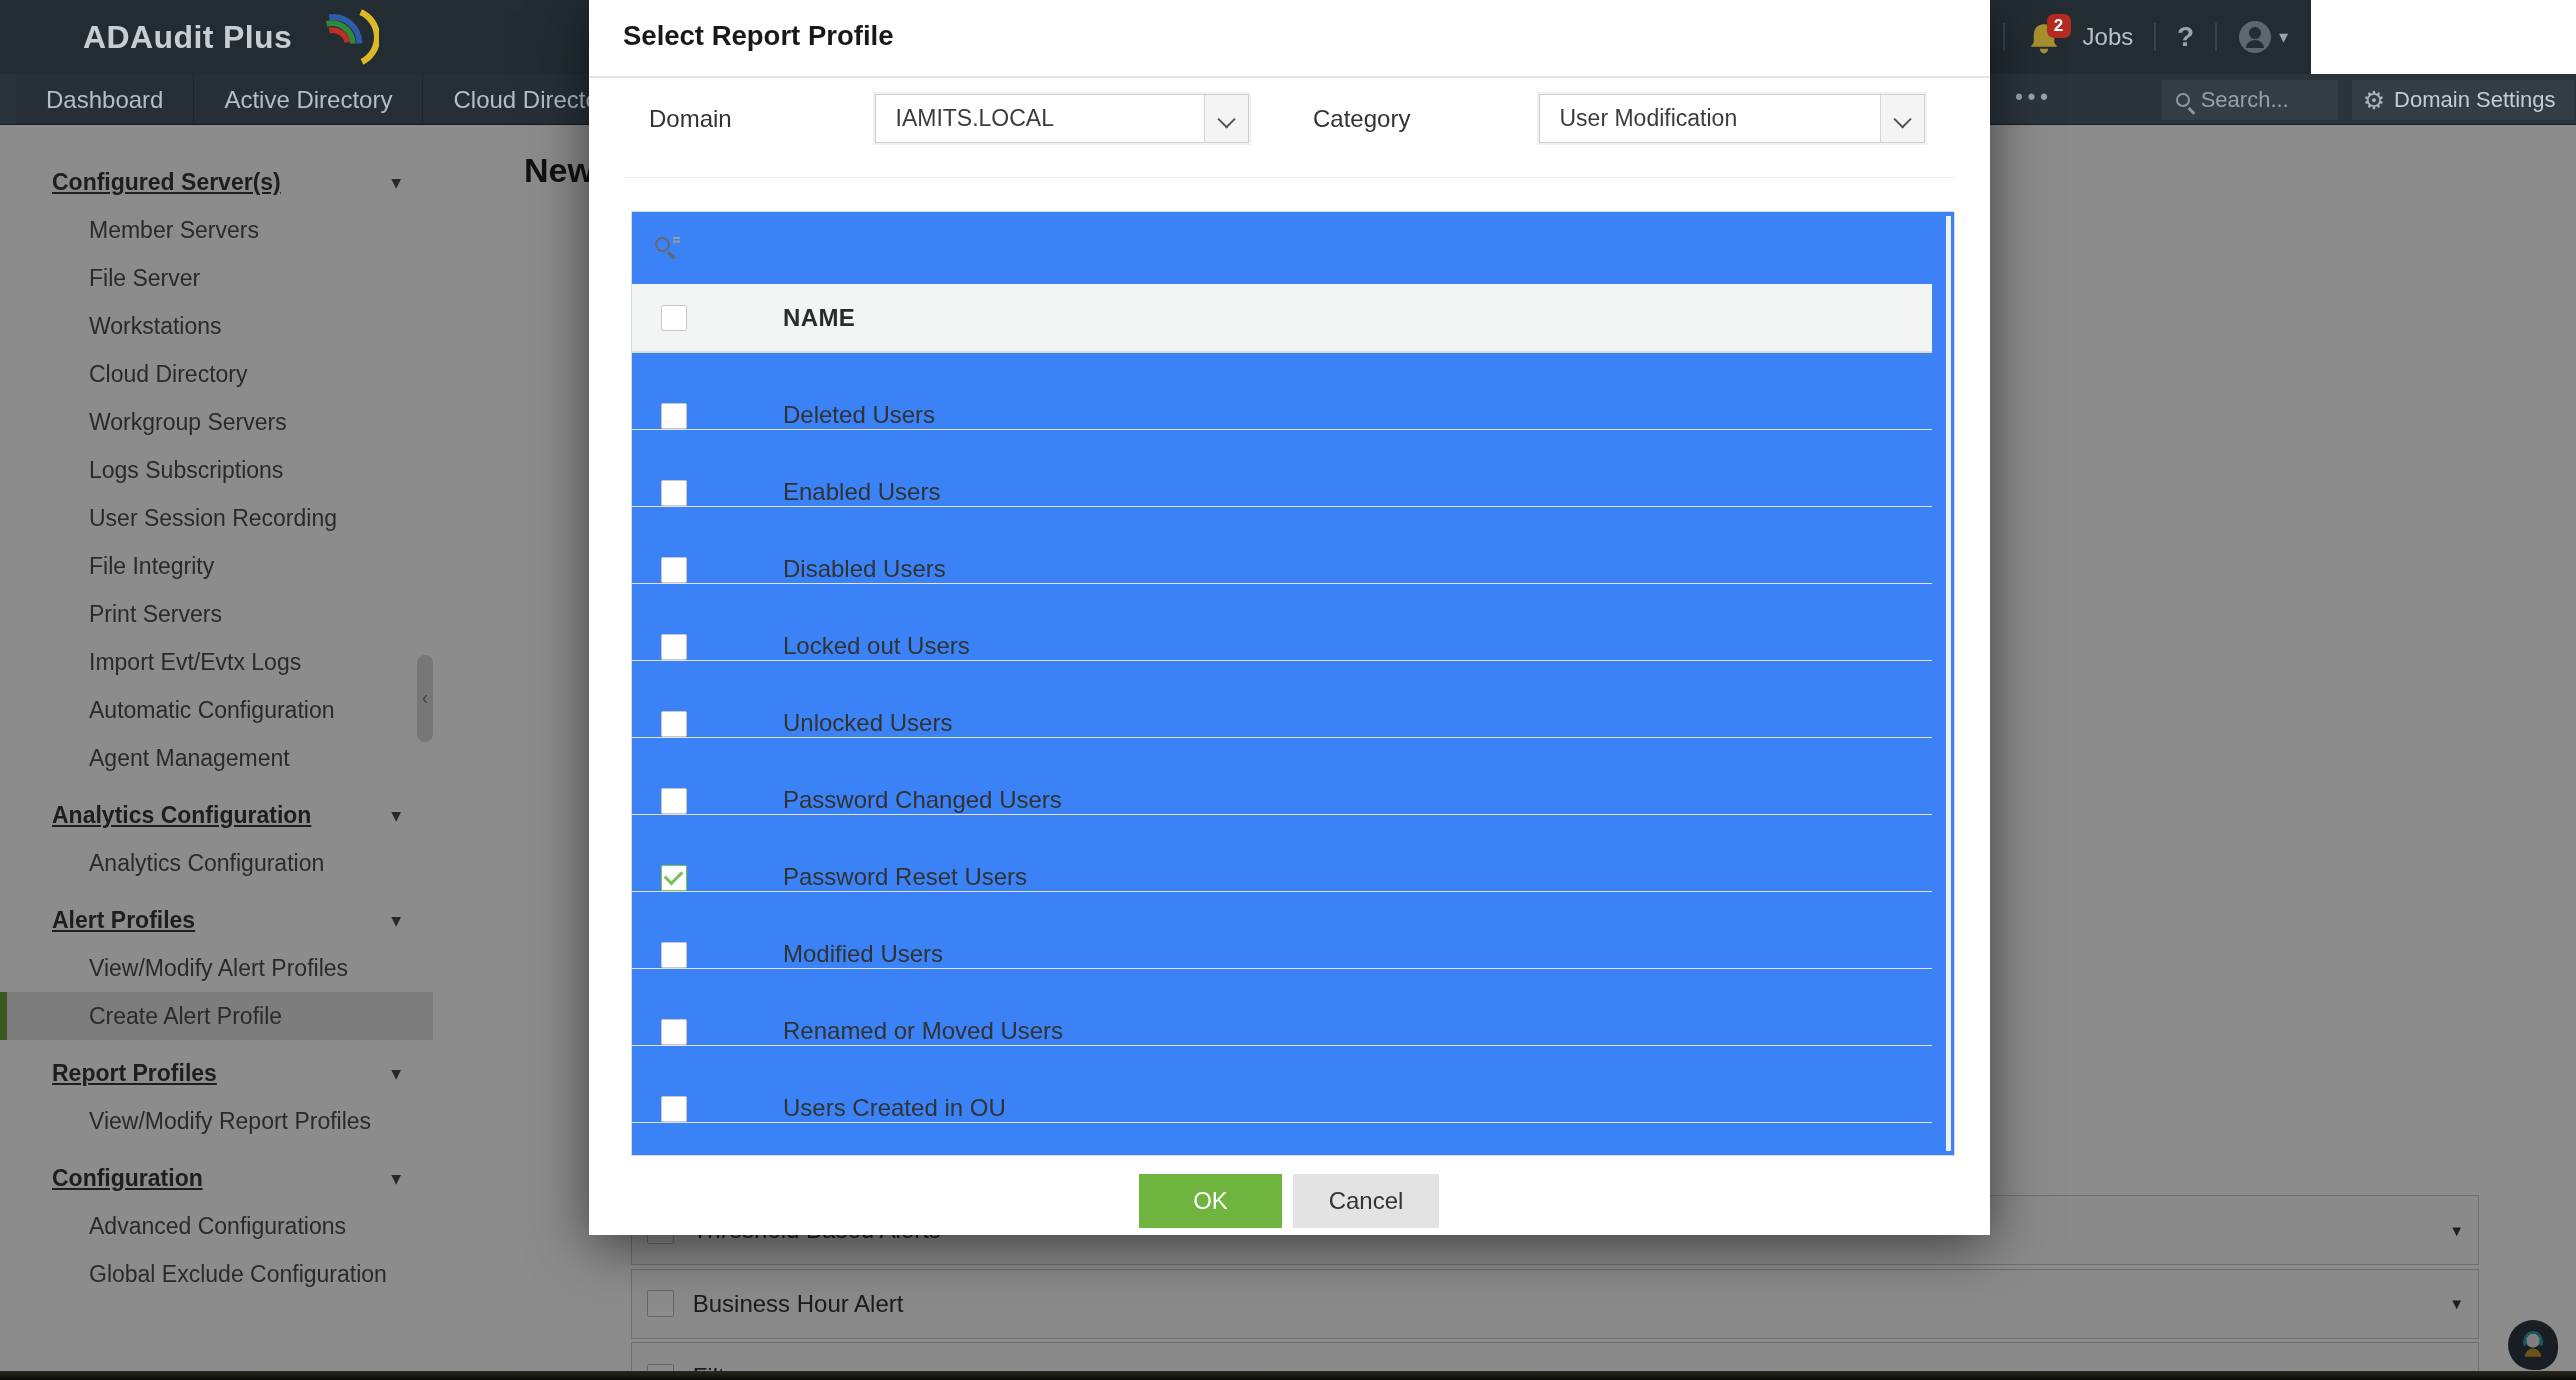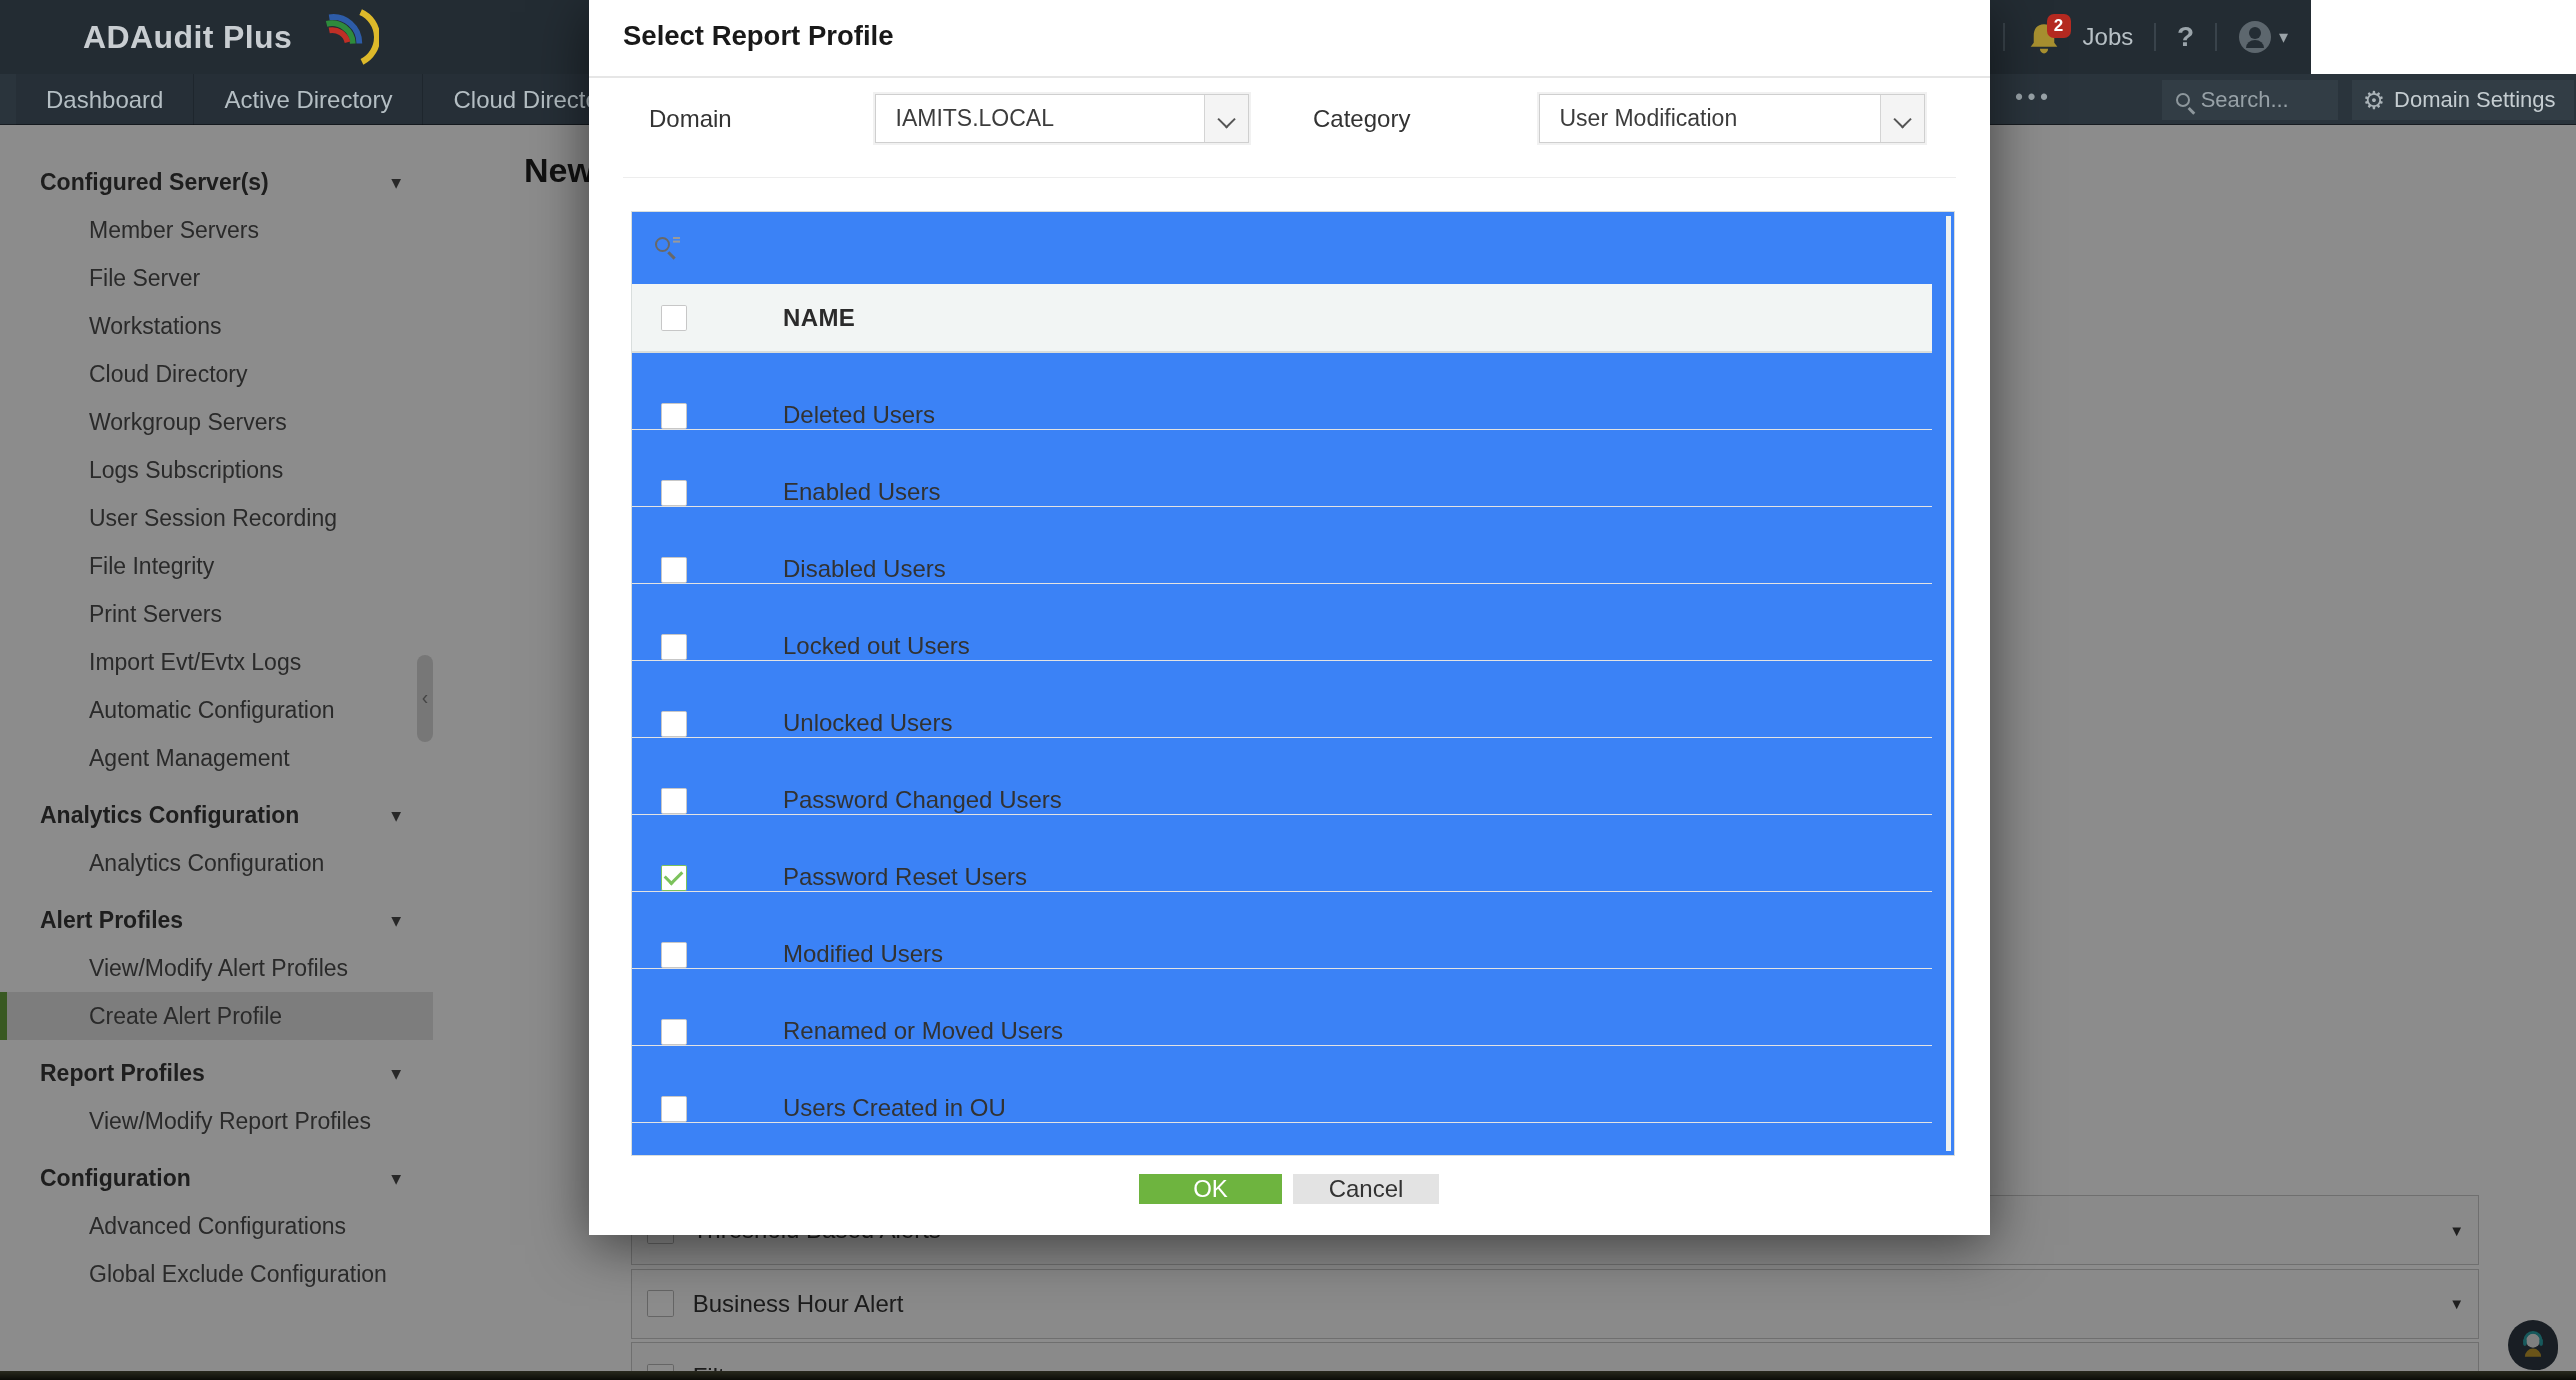--- a/index.html
+++ b/index.html
@@ -30,21 +30,21 @@
   .nav-search .txt { color:#97a1a7; font-size:22px; }
   .mag { position:relative; width:14px; height:14px; border:2.7px solid #8d979c; border-radius:50%; }
   .mag::after { content:''; position:absolute; left:11.5px; top:11.5px; width:2.7px; height:8px; background:#8d979c; transform:rotate(-45deg); }
   .domain-settings { position:absolute; left:2352px; top:6.2px; width:222px; height:40px; background:#323d45; display:flex; align-items:center; gap:9px; padding-left:10.7px; }
   .gear { color:#aab3b8; font-size:25px; line-height:25px; }
   .domain-settings .txt { color:#c5cdd1; font-size:22px; }
 
   
   .sidebar { position:absolute; left:0; top:124px; width:433px; height:1248px; background:#ffffff; z-index:1; padding-top:25px; }
   .s-entry { position:relative; height:48px; line-height:48px; padding-left:89px; font-size:23px; color:#4e4e4e; white-space:nowrap; }
-  .s-entry.header { padding-left:40px; font-weight:bold; color:#383838; margin-top:9px; }
+  .s-entry.header { padding-left:52px; font-weight:bold; color:#383838; margin-top:9px;text-decoration:underline; }
   .s-entry .s-caret { display:none; }
   .s-entry.header .s-caret { display:block; position:absolute; right:32px; top:0; font-size:19.5px; color:#4a4a4a; }
   .s-entry.selected { background:#e3e3e3; border-left:7px solid #69a23e; padding-left:82px; }
   .collapse-handle { position:absolute; left:417px; top:655px; width:16px; height:87px; background:#d9d9d9; border-radius:8px; z-index:2; color:#7d7d7d; font-size:19.5px; text-align:center; line-height:85px; }
 
   
   .content { position:absolute; left:433px; top:124px; width:2143px; height:1248px; background:#ffffff; z-index:1; }
   .page-heading { position:absolute; left:91px; top:27px; font-size:34px; font-weight:bold; color:#1f1f1f; }
   .accordions { position:absolute; left:198px; top:1071px; width:1848px; }
   .acc-row { position:relative; height:70px; margin-bottom:3.6px; border:0.9px solid #cbcbcb; background:#fcfcfc; display:flex; align-items:center; }
@@ -81,21 +81,21 @@
   .tbl-mag::after { content:''; position:absolute; left:13.3px; top:12.4px; width:2.7px; height:9px; background:#686868; transform:rotate(-45deg); }
   .tbl-mag::before { content:''; position:absolute; left:16px; top:-1.8px; width:7px; height:1.8px; background:#9a9a9a; box-shadow:0 3.6px 0 #9a9a9a; }
   .thead { height:69px; background:#f2f5f4; border-bottom:2.7px solid #d9dddb; display:flex; align-items:center; width:1300px; }
   .th-name { margin-left:96px; font-size:24px; font-weight:bold; color:#2b2b2b; letter-spacing:0.4px; }
   .cb { position:relative; flex:0 0 auto; width:26px; height:26px; border:1.8px solid #c7c7c7; border-radius:1.8px; background:#ffffff; margin-left:29px; }
   .cb.checked { border-color:#7cc25c; }
   .cb.checked::after { content:''; position:absolute; left:2.7px; top:3.6px; width:14px; height:8px; border-left:3.6px solid #7cc25c; border-bottom:3.6px solid #7cc25c; transform:rotate(-45deg); }
   .trow { height:77px; border-bottom:1.8px solid #e3e3e3; display:flex; align-items:flex-end; width:1300px; }
   .tlabel { margin-left:96px; font-size:24px; color:#323232; }
 
-  .btn { position:absolute; top:1174px; height:30px; border:none; font-size:24px; font-family:inherit; cursor:pointer; }
+  .btn { position:absolute; top:1174px; height:54px; border:none; font-size:24px; font-family:inherit; cursor:pointer; }
   .btn.ok { left:550px; width:143px; background:#6eb43f; color:#ffffff; }
   .btn.cancel { left:704px; width:146px; background:#e3e3e3; color:#333333; }
 </style>
 </head>
 <body>
 
 <div id="page">
 
   <div class="topbar">
     <div class="logo-wrap">

